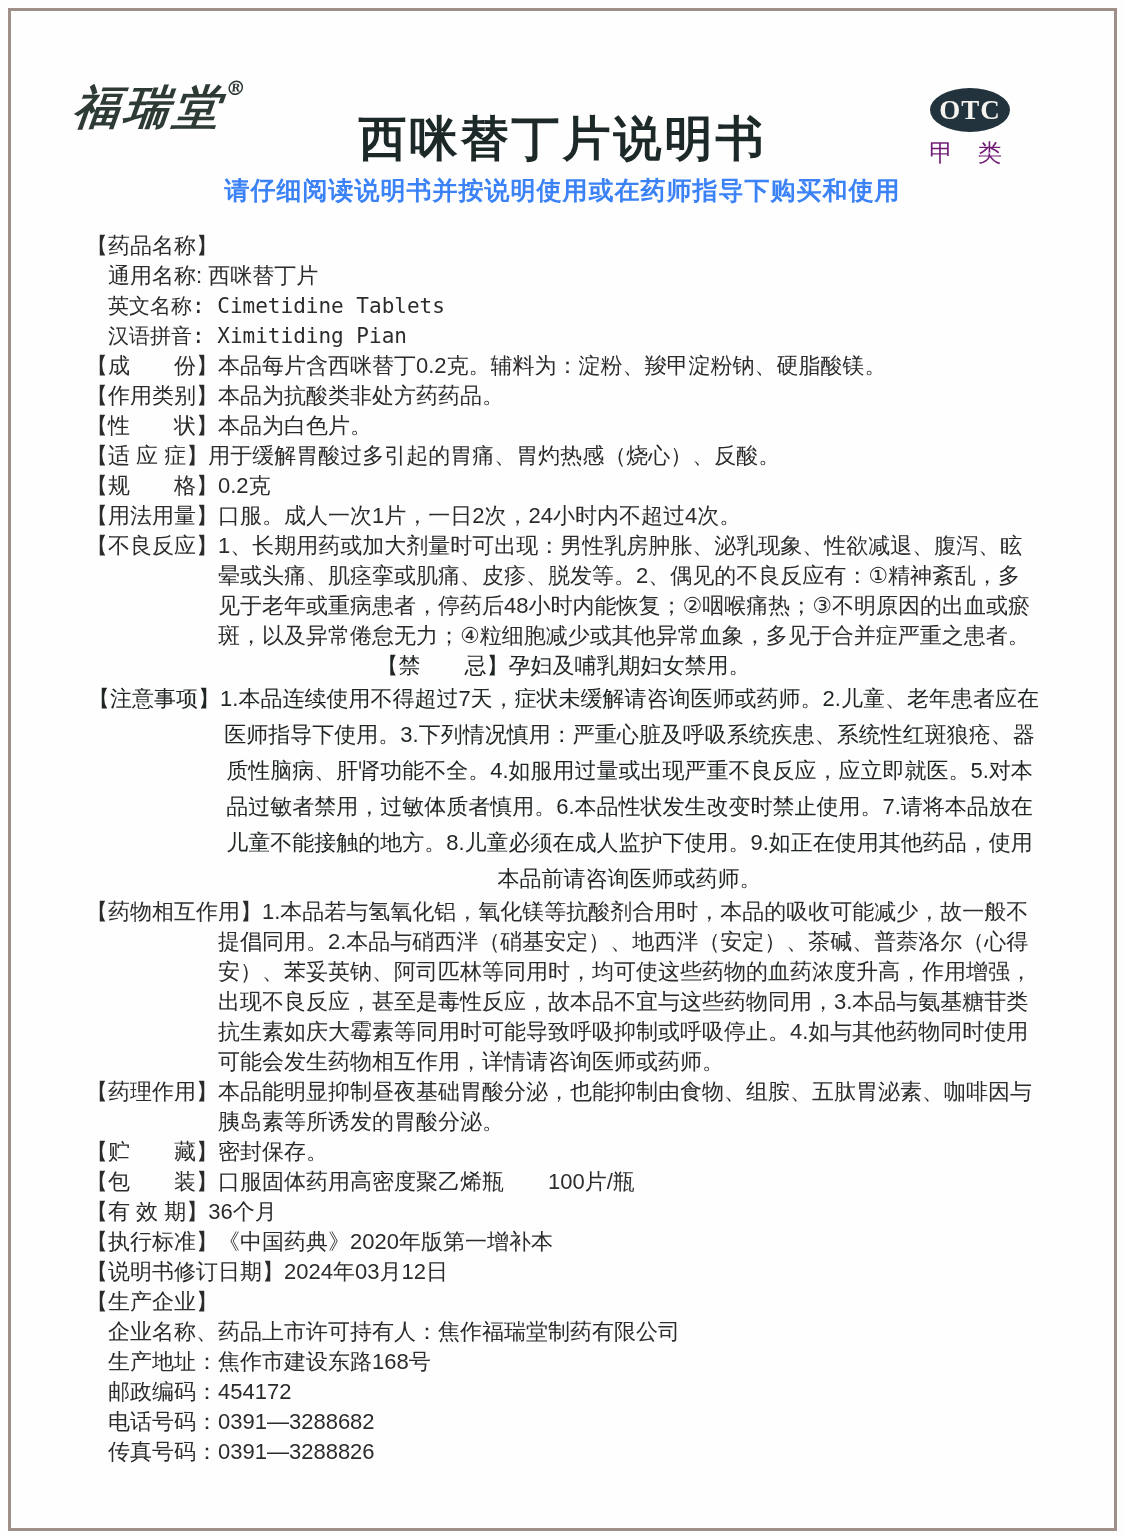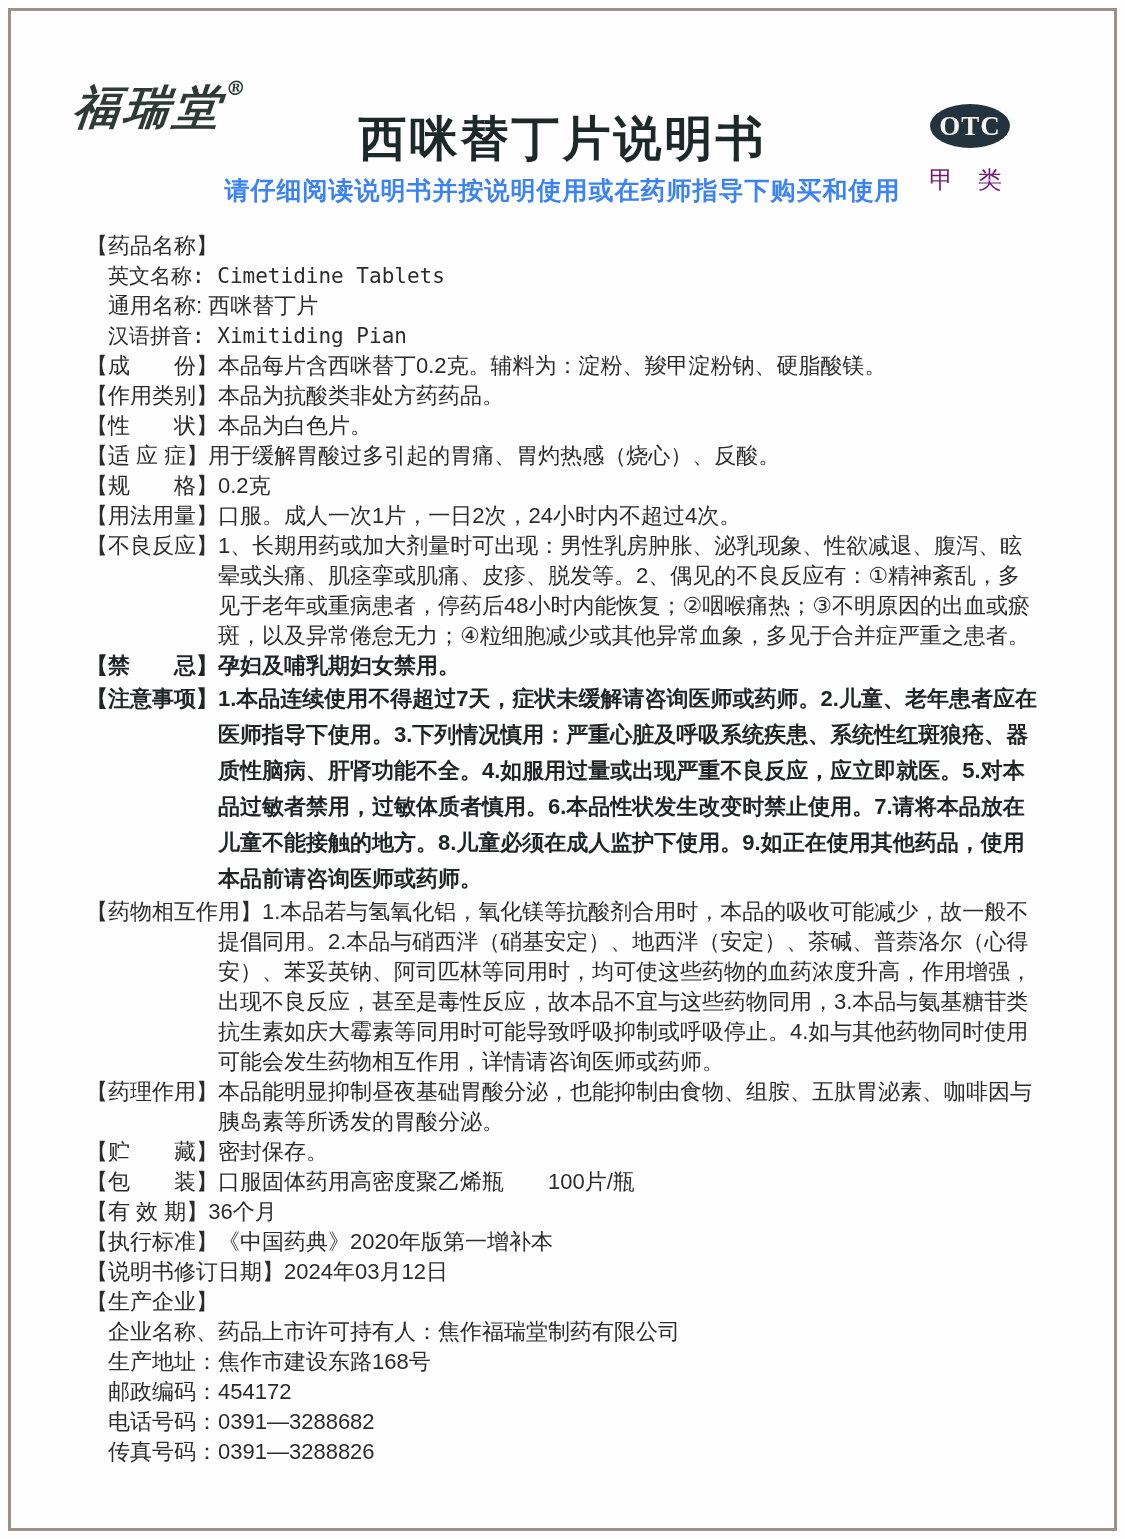--- a/index.html
+++ b/index.html
@@ -21,21 +21,21 @@
   .logo {
     position:absolute; left:74px; top:78px;
     font-family:"DejaVu Serif","Liberation Serif",serif;
     font-size:46px; font-weight:bold; font-style:italic;
     transform:skewX(-6deg);
     color:#2e3a34; letter-spacing:4px; line-height:1;
   }
   .logo sup { font-size:20px; font-style:normal; letter-spacing:0; vertical-align:28px; }
   .otc-wrap { position:absolute; left:926px; top:88px; width:88px; text-align:center; }
   .otc-ellipse {
-    width:80px; height:44px; margin:16px auto;
+    width:80px; height:44px; margin:0 auto;
     background:#22333e; border-radius:50%;
     color:#f6f3ee; font-family:"Liberation Serif","DejaVu Serif",serif;
     font-weight:bold; font-size:27px; line-height:44px; letter-spacing:1px;
   }
   .otc-class { margin-top:5px; font-size:24px; color:#701a75; letter-spacing:9px; white-space:nowrap; }
   
   .title {
     margin:0; padding-top:113px;
     text-align:center;
     font-size:48px; font-weight:bold; color:#1d2828; letter-spacing:3px;
@@ -44,21 +44,21 @@
   .subtitle {
     margin-top:8px; text-align:center;
     font-size:25px; font-weight:bold; color:#3b82f6; letter-spacing:1px;
   }
   
   .content { margin-top:24px; padding:0 84px 0 86px; font-size:22px; line-height:30px; }
   .sec { padding-left:132px; text-indent:-132px; }
   .sec .label { white-space:pre; }
   .sub { padding-left:22px; }
   .sub.mono { font-family:"DejaVu Sans Mono","Liberation Mono",monospace; font-size:21px; }
-  .bold { font-weight:bold; color:#1f2424; }
+  .bold { font-weight:normal; color:#1f2424;text-align:center; }
   .sec.wide-lh { line-height:36px; }
 </style>
 </head>
 <body>
 
 <div class="page">
   <div class="frame"></div>
 
   <div class="logo"><span>福瑞堂</span><sup>®</sup></div>
 
@@ -68,22 +68,22 @@
   </div>
 
   <h1 class="title">西咪替丁片说明书</h1>
   <div class="subtitle">请仔细阅读说明书并按说明使用或在药师指导下购买和使用</div>
 
   <div class="content">
 
     <div class="sec">
       <span class="label">【药品名称】</span>
     </div>
+    <div class="sub">通用名称: 西咪替丁片</div>
     <div class="sub mono">英文名称: Cimetidine Tablets</div>
-    <div class="sub">通用名称: 西咪替丁片</div>
     <div class="sub mono">汉语拼音: Ximitiding Pian</div>
 
     <div class="sec"><span class="label">【成　　份】</span><span>本品每片含西咪替丁0.2克。辅料为：淀粉、羧甲淀粉钠、硬脂酸镁。</span></div>
 
     <div class="sec"><span class="label">【作用类别】</span><span>本品为抗酸类非处方药药品。</span></div>
 
     <div class="sec"><span class="label">【性　　状】</span><span>本品为白色片。</span></div>
 
     <div class="sec"><span class="label">【适 应 症】</span><span>用于缓解胃酸过多引起的胃痛、胃灼热感（烧心）、反酸。</span></div>
 

